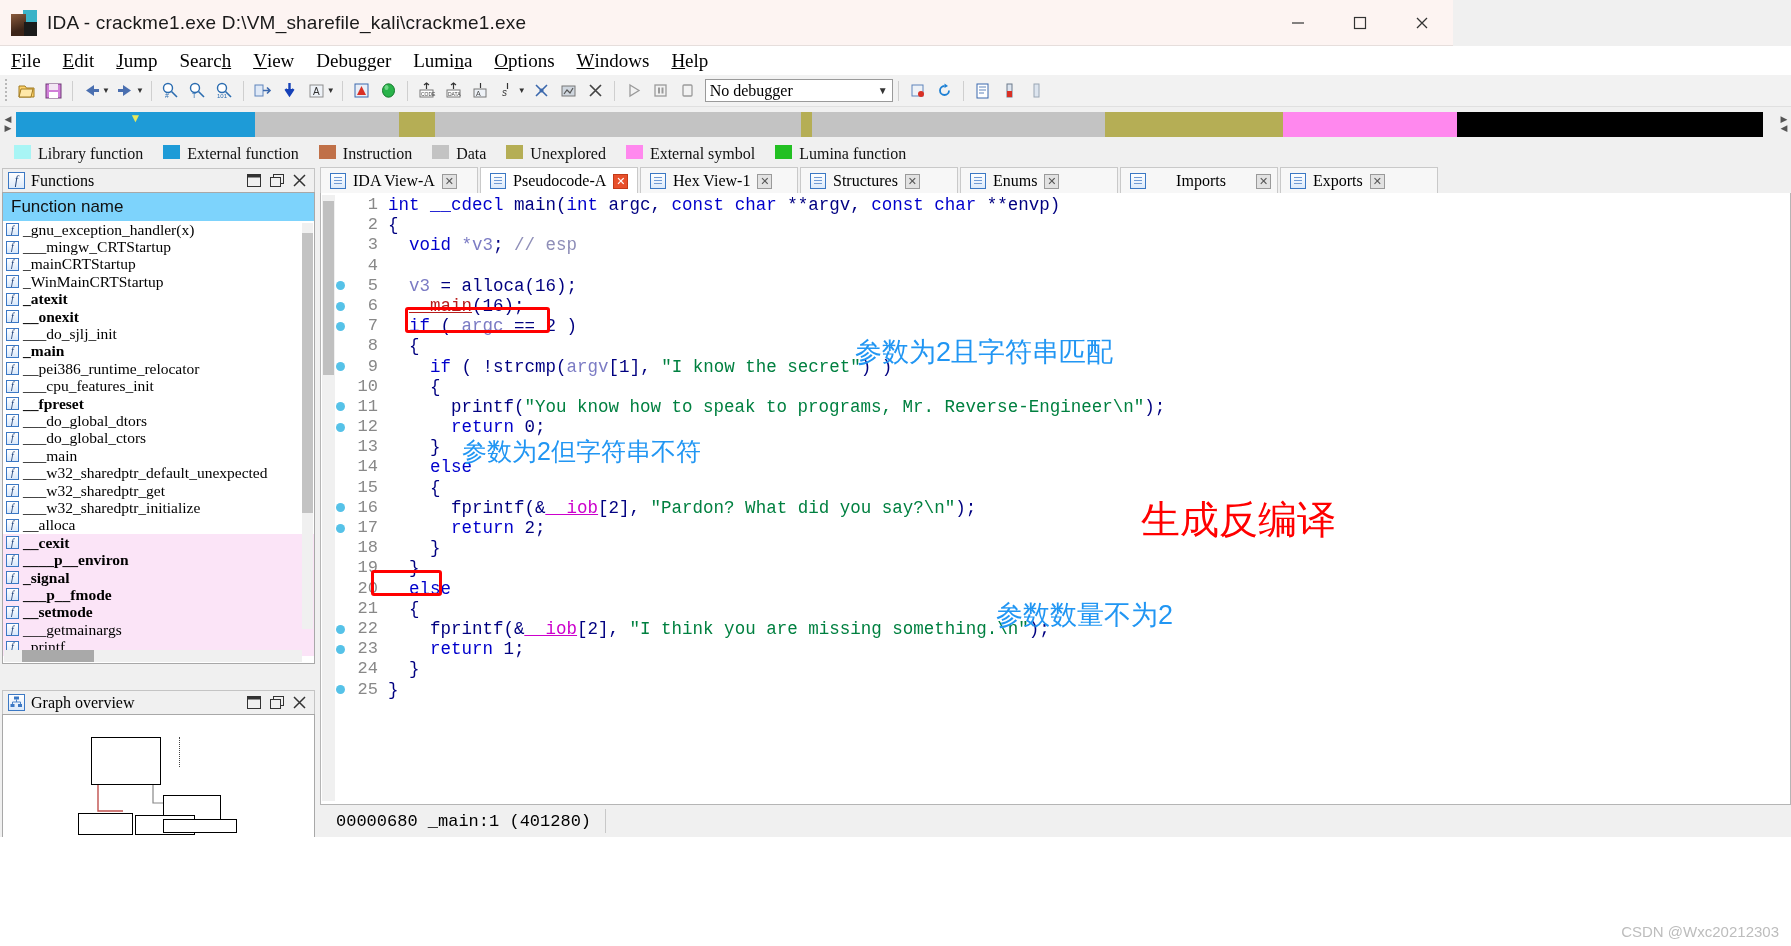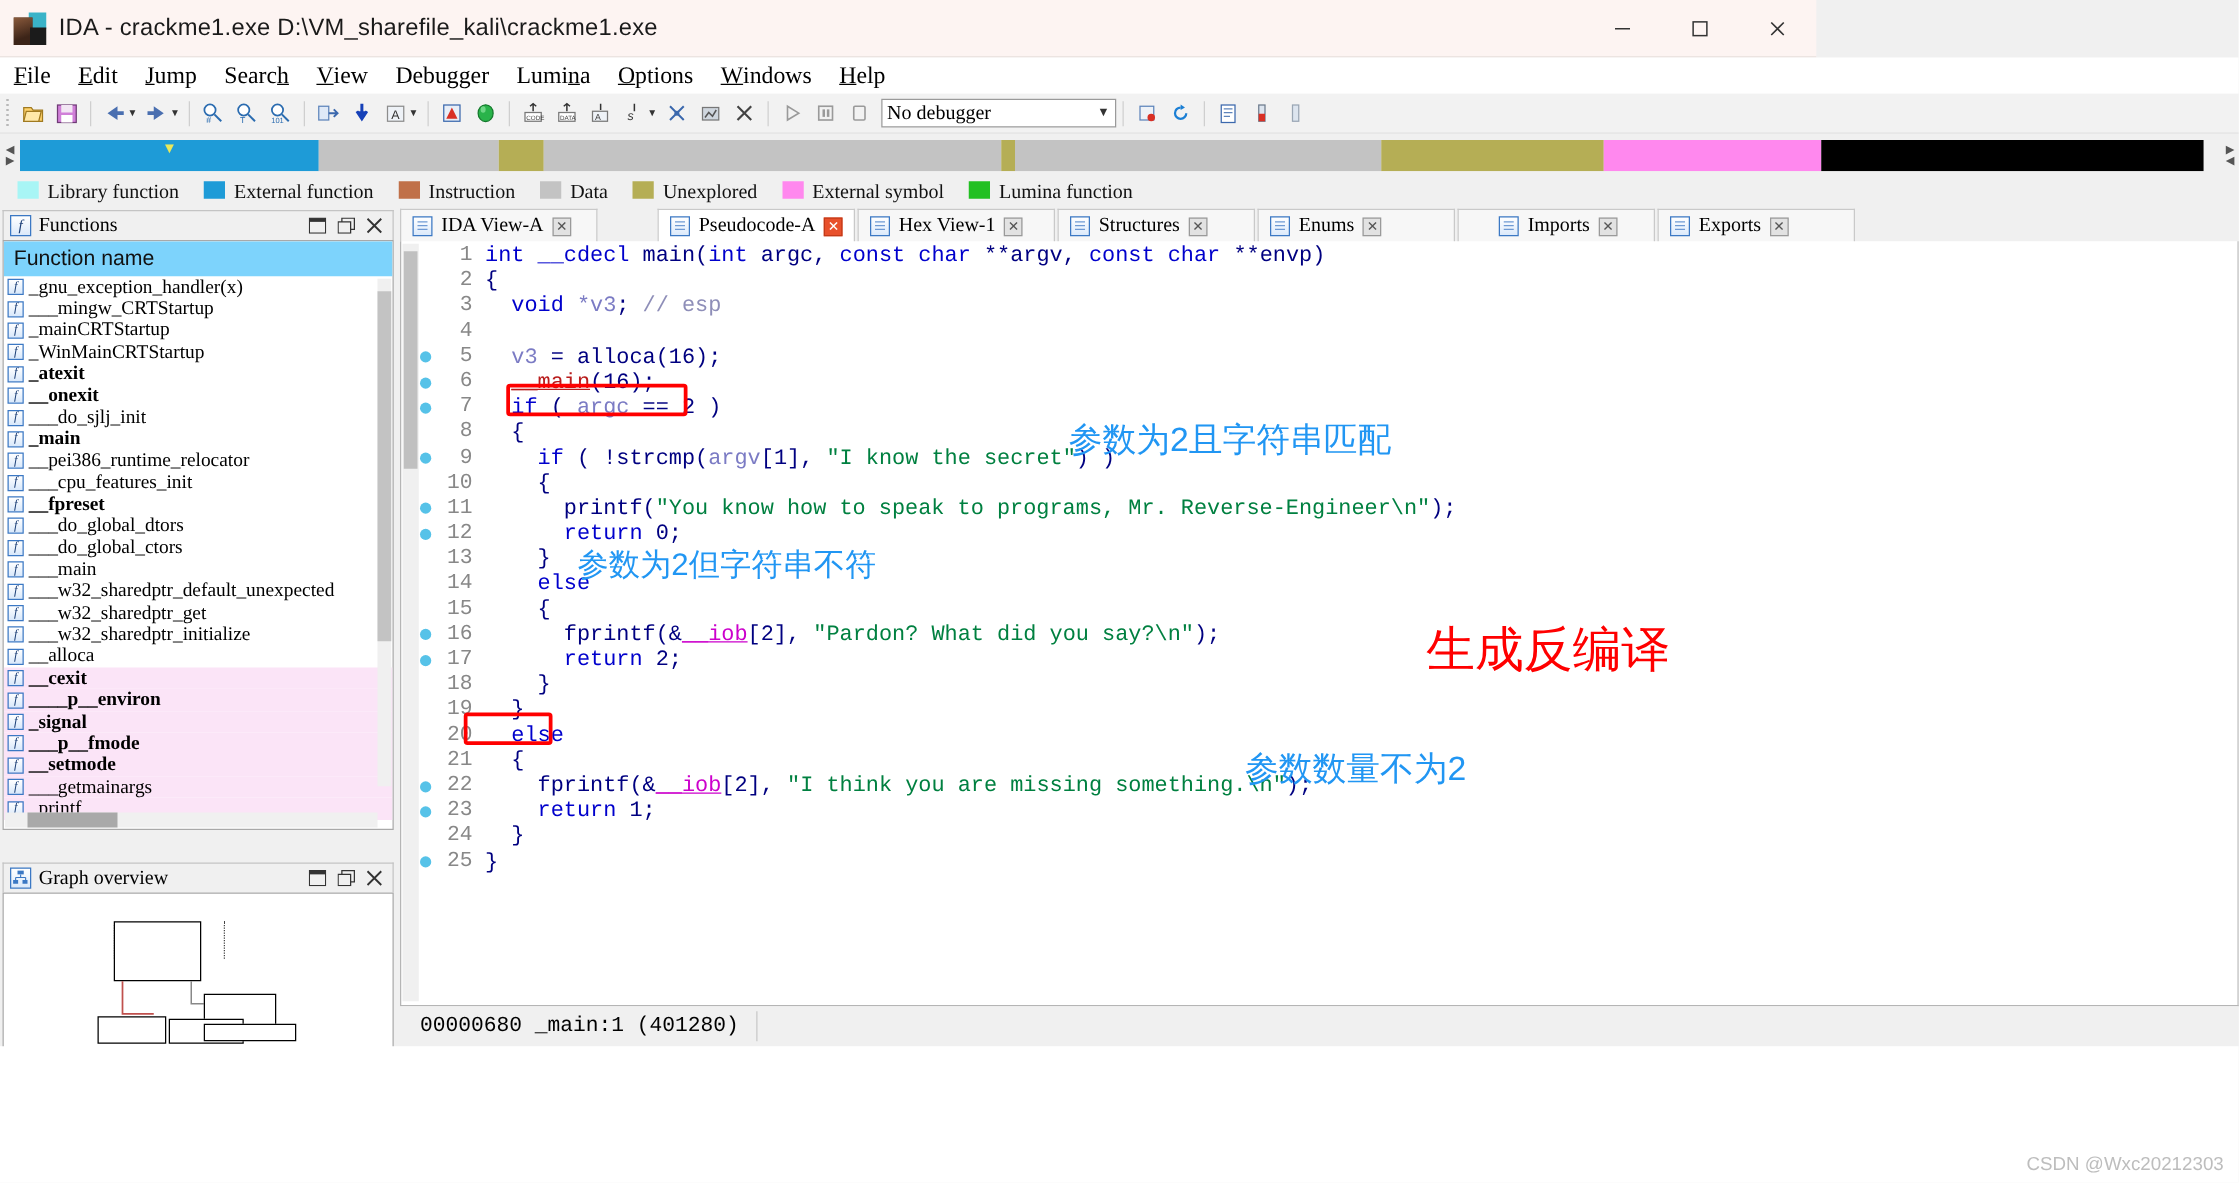--- a/index.html
+++ b/index.html
@@ -692,41 +692,41 @@
       <div class="go-box" style="left:160px; top:104px; width:74px; height:14px;"></div>
     </div>
   </div>
 
   <div class="tabbar" id="tabbar">
       <div class="tab" style="min-width: 158px; justify-content: flex-start;">
         <span class="tab-ico"></span>
         <span>IDA View-A</span>
         <span class="tab-x">✕</span>
       </div>
-      <div class="tab active" style="min-width: 158px; justify-content: flex-start; margin-left: 46px;">
+      <div class="tab active" style="min-width: 158px; justify-content: flex-start;">
         <span class="tab-ico"></span>
         <span>Pseudocode-A</span>
         <span class="tab-x">✕</span>
       </div>
       <div class="tab" style="min-width: 158px; justify-content: flex-start;">
         <span class="tab-ico"></span>
         <span>Hex View-1</span>
         <span class="tab-x">✕</span>
       </div>
       <div class="tab" style="min-width: 158px; justify-content: flex-start;">
         <span class="tab-ico"></span>
         <span>Structures</span>
         <span class="tab-x">✕</span>
       </div>
       <div class="tab" style="min-width: 158px; justify-content: flex-start;">
         <span class="tab-ico"></span>
         <span>Enums</span>
         <span class="tab-x">✕</span>
       </div>
-      <div class="tab" style="min-width: 158px; justify-content: center;">
+      <div class="tab" style="min-width: 158px; justify-content: space-between;">
         <span class="tab-ico"></span>
         <span>Imports</span>
         <span class="tab-x">✕</span>
       </div>
       <div class="tab" style="min-width: 158px; justify-content: flex-start;">
         <span class="tab-ico"></span>
         <span>Exports</span>
         <span class="tab-x">✕</span>
       </div>
       <div style="flex: 1 1 0%;"></div>

